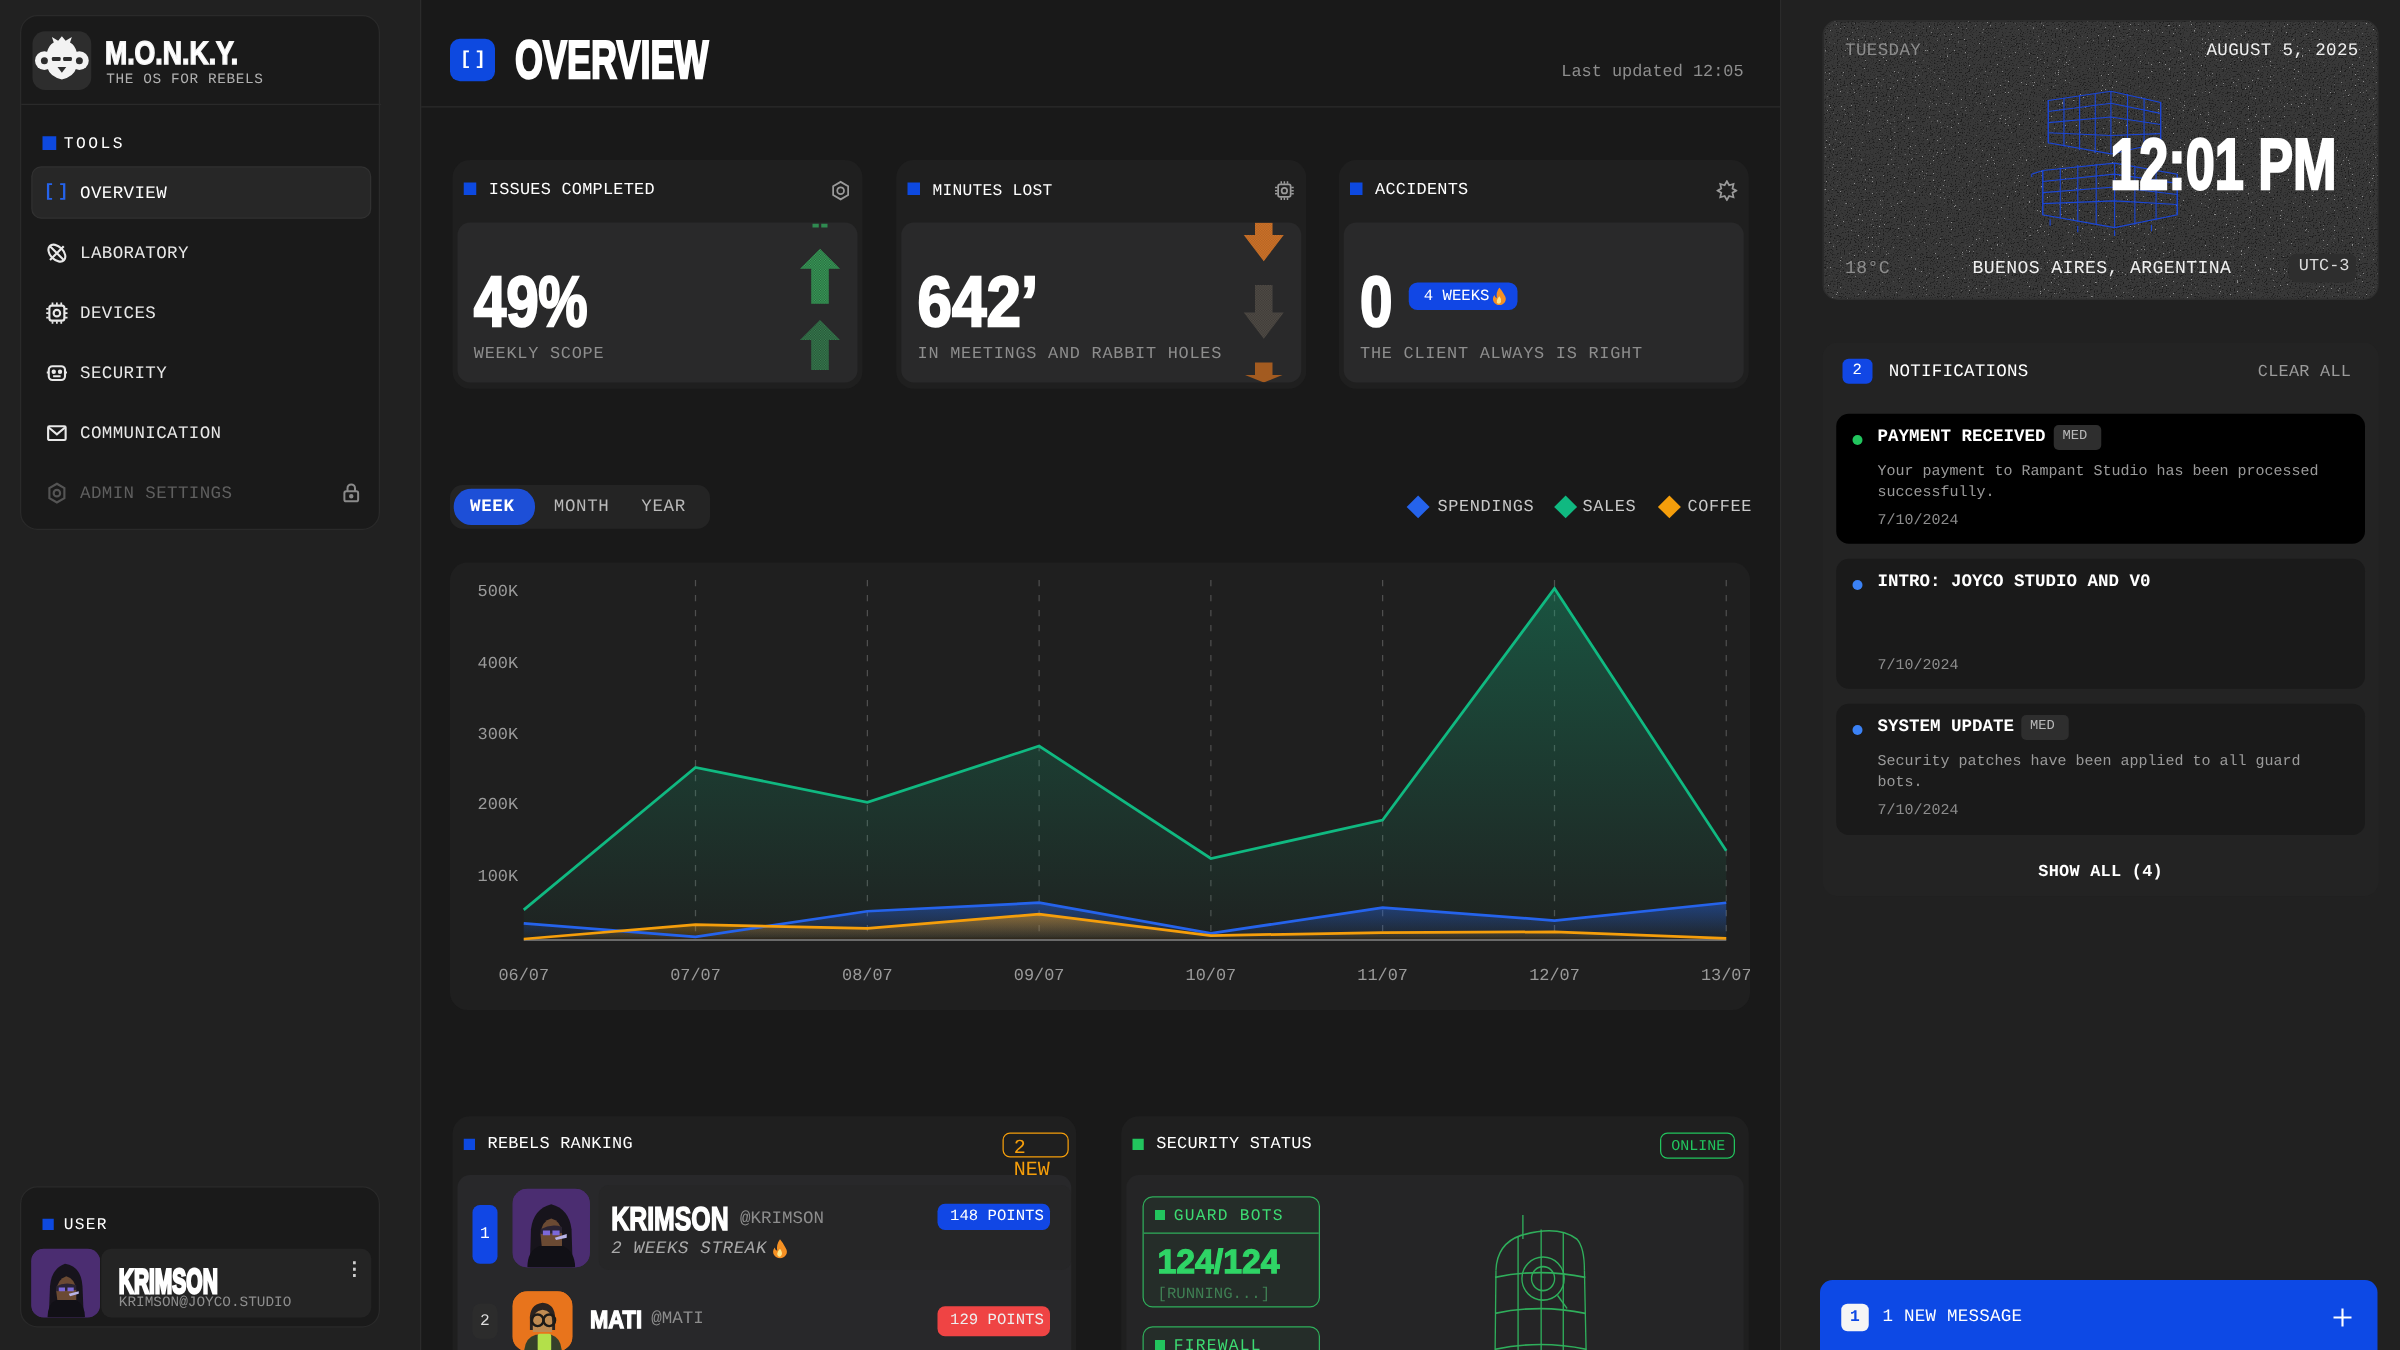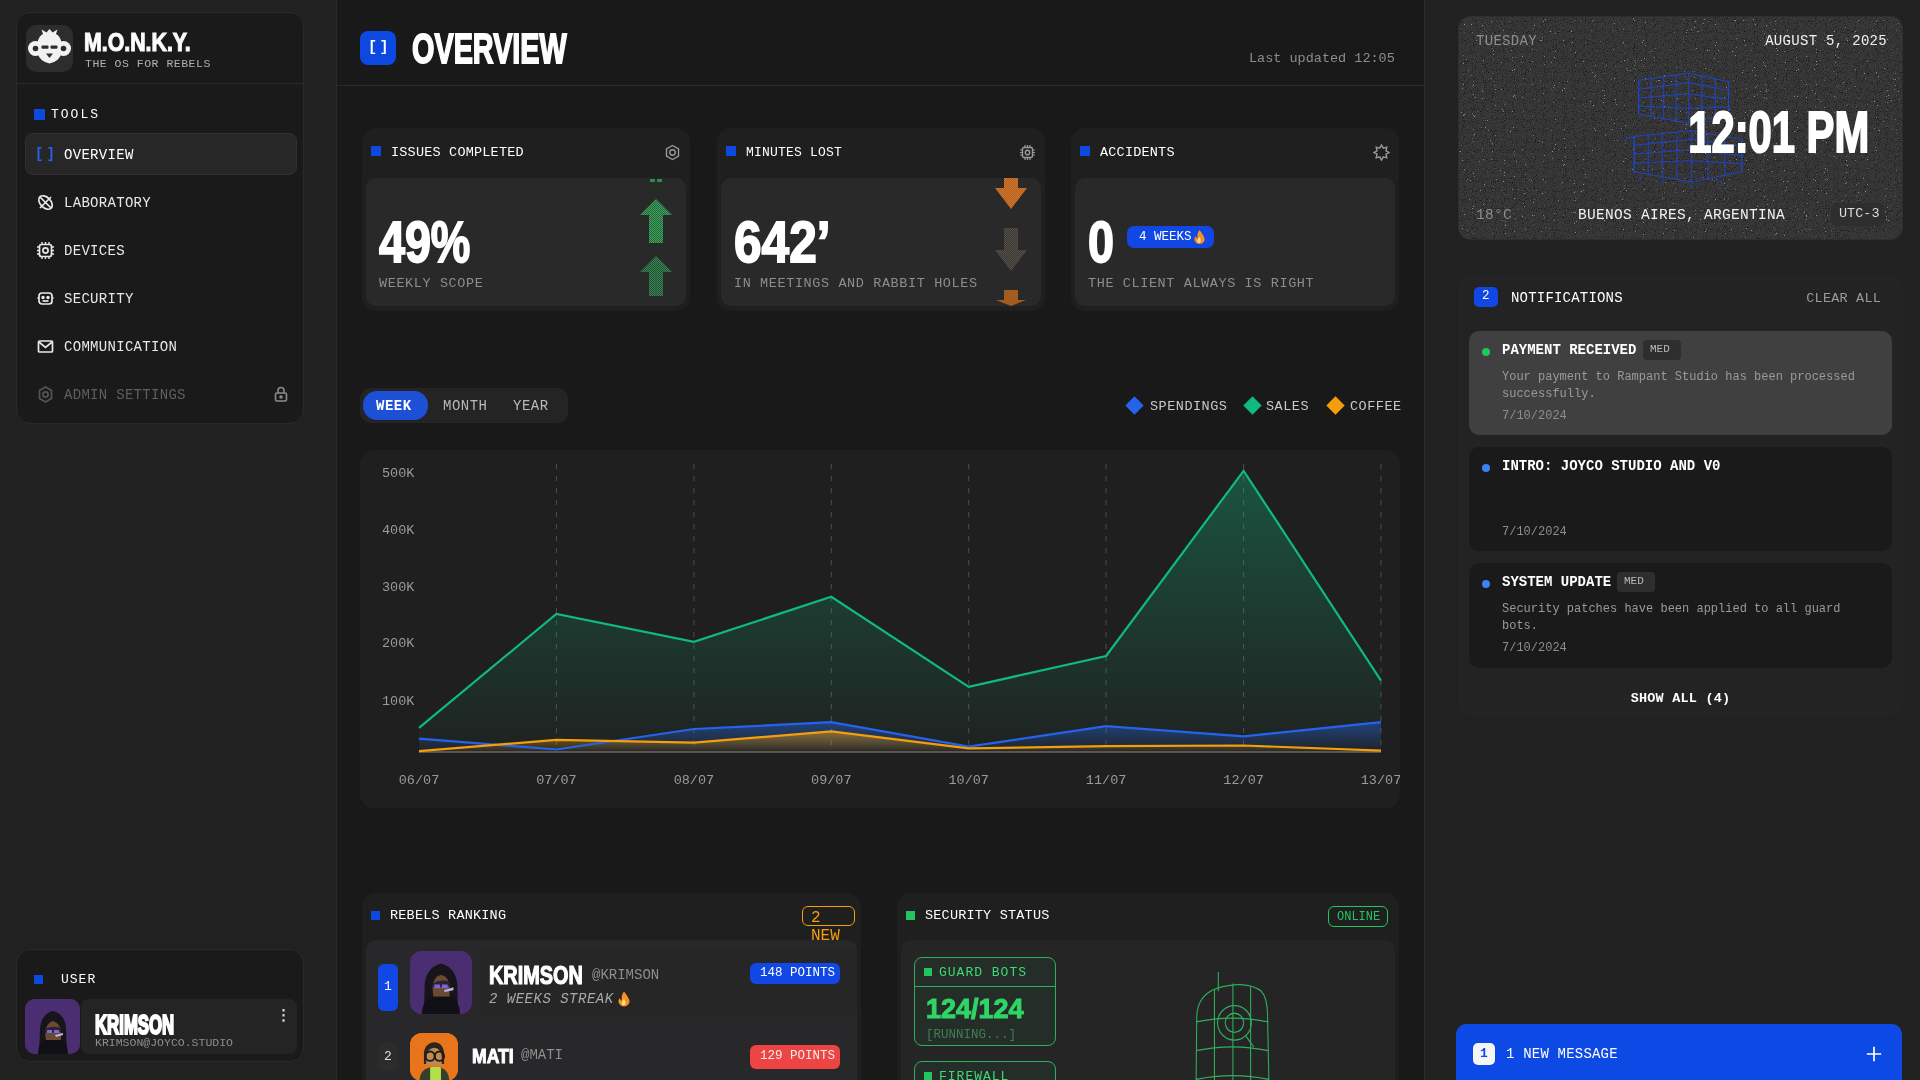--- a/index.html
+++ b/index.html
@@ -99,21 +99,21 @@
       <svg width="18" height="18" viewBox="0 0 18 18" fill="none" stroke="#8a8a8a" stroke-width="1.6">
         <rect x="3.5" y="8" width="11" height="8" rx="1.5"></rect>
         <path d="M6 8 V5.5 a3 3 0 0 1 6 0 V8"></path>
         <circle cx="9" cy="12" r="1" fill="#8a8a8a"></circle>
       </svg>
     </div>
   </div>
 
   <div class="abs" style="left:16px; top:949px; width:288px; height:113px; background:#1a1a1a; border:1px solid #2a2a2a; border-radius:14px;">
     <div class="abs" style="left:17px; top:25px; width:9px; height:9px; background:#0d49e0;"></div>
-    <div class="mono" style="position:absolute; left:44px; top:22px; font-size:13px; color:#fff; letter-spacing:1px;">USER</div>
+    <div class="mono" style="position:absolute; left:34px; top:22px; font-size:13px; color:#fff; letter-spacing:1px;">USER</div>
     <div class="abs" style="left:64px; top:49px; width:216px; height:55px; background:#242424; border-radius:8px;"></div>
     <div class="abs" style="left:8px; top:49px; width:55px; height:55px; background:#4b2d71; border-radius:10px; overflow:hidden;">
       <svg width="55" height="55" viewBox="0 0 55 55">
         <rect width="55" height="55" fill="#4b2d71"></rect>
         <path d="M14 55 L15 30 Q16 16 27 12 Q40 14 41 30 L42 55 Z" fill="#17141c"></path>
         <path d="M20 34 Q21 24 28 22 Q35 24 36 33 L36 42 L21 42 Z" fill="#6b4a33"></path>
         <path d="M20 30 Q27 26 36 29 L36 33 L20 34 Z" fill="#2a2333"></path>
         <path d="M22 31 h5 v3 h-5 Z M29 31 h5 v3 h-5 Z" fill="#7b68d9"></path>
         <path d="M30 36 l8 -2 l0 2 l-7 2 Z" fill="#b9b3e8"></path>
         <path d="M13 55 Q13 44 20 41 L36 41 Q43 45 43 55 Z" fill="#111016"></path>
@@ -409,21 +409,21 @@
     </div>
   </div>
 
   <div class="abs" style="left:1458px; top:274px; width:445px; height:443px; background:#232323; border-radius:12px;">
     <div class="abs" style="left:16px; top:13px; width:24px; height:20px; background:#1147e5; border-radius:5px;">
       <span class="mono" style="position:absolute; left:8px; top:2px; font-size:12.5px; color:#fff;">2</span>
     </div>
     <div class="mono" style="position:absolute; left:53px; top:16px; font-size:14px; color:#fff; letter-spacing:0.2px;">NOTIFICATIONS</div>
     <div class="mono" style="position:absolute; right:22px; top:17px; font-size:13.5px; color:#9a9a9a; letter-spacing:0.2px;">CLEAR ALL</div>
 
-    <div class="abs" style="left:11px; top:57px; width:423px; height:104px; background:#404040; border-radius:10px;">
+    <div class="abs" style="left:11px; top:57px; width:423px; height:104px; background:#000000; border-radius:10px;">
       <div class="abs" style="left:13px; top:17px; width:8px; height:8px; background:#22c55e; border-radius:50%;"></div>
       <div class="mono" style="position:absolute; left:33px; top:11px; font-size:14px; color:#fff; font-weight:bold; letter-spacing:0;">PAYMENT RECEIVED</div>
       <div class="abs" style="left:174px; top:9px; width:38px; height:20px; background:#2e2e2e; border-radius:4px;">
         <span class="mono" style="position:absolute; left:7px; top:3px; font-size:11px; color:#b9b9b9;">MED</span>
       </div>
       <div class="mono" style="position:absolute; left:33px; top:38px; font-size:12px; color:#9a9a9a; line-height:16.5px; letter-spacing:0;">Your payment to Rampant Studio has been processed<br>successfully.</div>
       <div class="mono" style="position:absolute; left:33px; top:78px; font-size:12px; color:#8d8d8d;">7/10/2024</div>
     </div>
 
     <div class="abs" style="left:11px; top:173px; width:423px; height:104px; background:#1a1a1a; border-radius:10px;">

